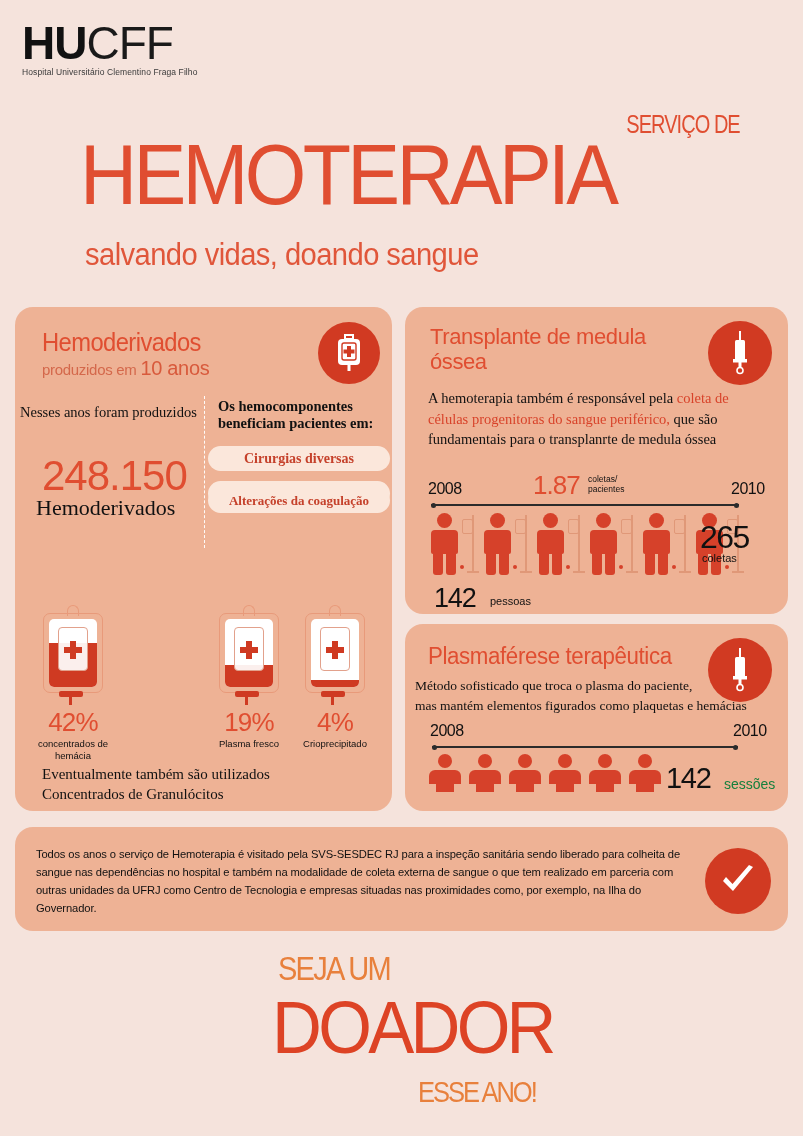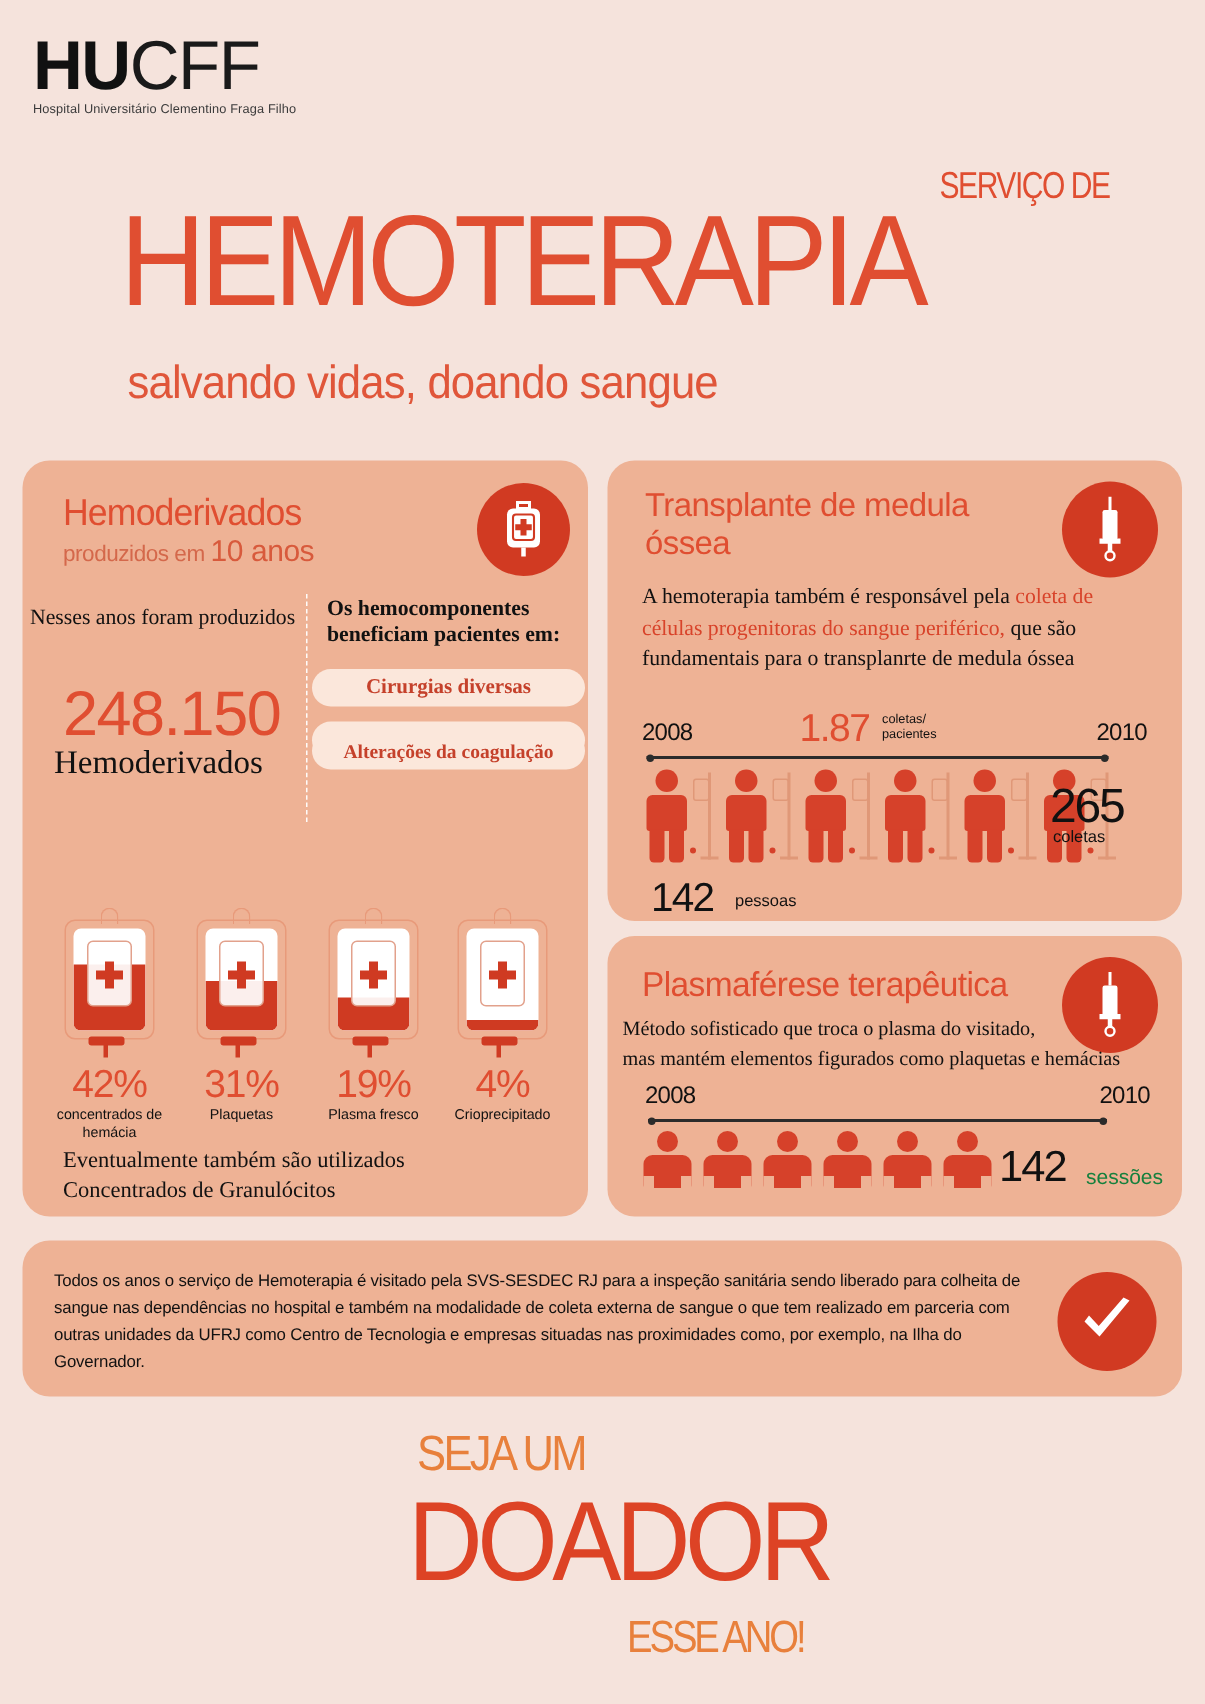--- a/index.html
+++ b/index.html
@@ -287,35 +287,20 @@
         <div class="bag-label-in"></div>
         <div class="bag-cross"></div>
       </div>
       <div class="bag-port"></div>
       <div class="bag-tube"></div>
     </div>
     <div class="bag-pct">42%</div>
     <div class="bag-name">concentrados de hemácia</div>
   </div>
 
-  <div class="bagcol" id="bagcol-1">
-    <div class="bagwrap">
-      <div class="bag-hook"></div>
-      <div class="bag-outline"></div>
-      <div class="bag-body">
-        <div class="bag-fill" id="fill-1" style="height: 49%;"></div>
-        <div class="bag-label-in"></div>
-        <div class="bag-cross"></div>
-      </div>
-      <div class="bag-port"></div>
-      <div class="bag-tube"></div>
-    </div>
-    <div class="bag-pct">31%</div>
-    <div class="bag-name">Plaquetas</div>
-  </div>
 
   <div class="bagcol" id="bagcol-2">
     <div class="bagwrap">
       <div class="bag-hook"></div>
       <div class="bag-outline"></div>
       <div class="bag-body">
         <div class="bag-fill" id="fill-2" style="height: 32%;"></div>
         <div class="bag-label-in"></div>
         <div class="bag-cross"></div>
       </div>
@@ -461,21 +446,21 @@
       <rect x="9" y="0" width="2" height="9" fill="#fff"></rect>
       <rect x="5" y="9" width="10" height="20" rx="1.5" fill="#fff"></rect>
       <rect x="3" y="28" width="14" height="3.5" fill="#fff"></rect>
       <rect x="8.5" y="31" width="3" height="6" fill="#fff"></rect>
       <circle cx="10" cy="39.5" r="3" fill="none" stroke="#fff" stroke-width="1.6"></circle>
     </svg>
   </div>
 
   <div id="plasma-title">Plasmaférese terapêutica</div>
   <div class="serif" id="plasma-body">
-    <div>Método sofisticado que troca o plasma do visitado,</div>
+    <div>Método sofisticado que troca o plasma do paciente,</div>
     <div>mas mantém elementos figurados como plaquetas e hemácias</div>
   </div>
 
   <div class="tl-year" id="pla-y0">2008</div>
   <div class="tl-year" id="pla-y1">2010</div>
   <div class="tl-line" id="pla-line">
     <div class="tl-dot" style="left:0"></div>
     <div class="tl-dot" style="right:0"></div>
   </div>
   <div class="fig-row" id="pla-figs" style="gap: 6px;">

